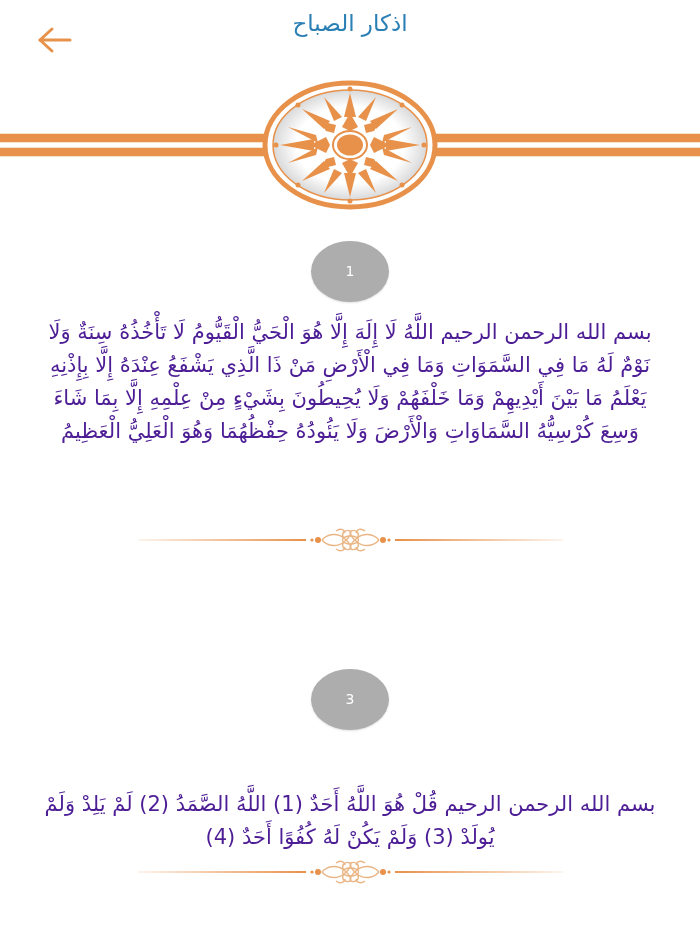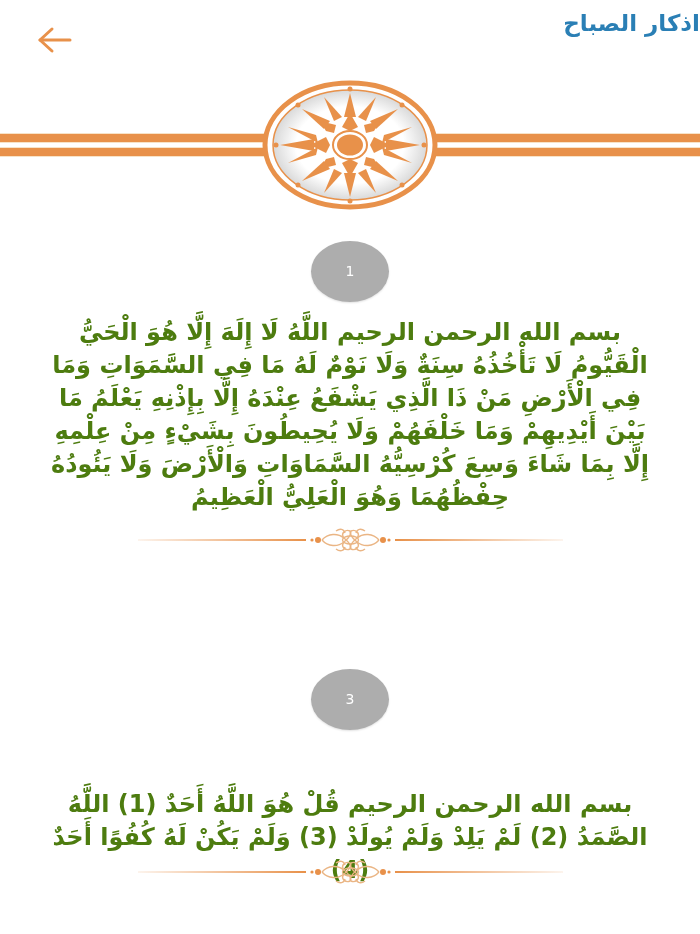--- a/index.html
+++ b/index.html
@@ -27,23 +27,24 @@
       width: 38px;
       height: 30px;
       cursor: pointer;
     }
     .back-button svg { display: block; }
     .page-title {
       position: absolute;
       left: 0;
       width: 700px;
       top: 8px;
+      text-align: center;
       color: #2a7fb5;
       font-size: 23px;
-      font-weight: bold;
+      font-weight: normal;
       direction: rtl;
       line-height: 30px;
     }
     .banner {
       position: absolute;
       left: 0;
       top: 80px;
       width: 700px;
       height: 130px;
     }
@@ -79,24 +80,23 @@
       text-align: center;
       line-height: 61px;
       box-shadow: 0 1px 2px rgba(0,0,0,0.12);
     }
     .zikr-text {
       position: absolute;
       left: 40px;
       width: 620px;
       direction: rtl;
       text-align: center;
-      color: #4d7c0f;
-      font-size: 24px;
+      color: #4c1d95;
+      font-size: 21px;
       line-height: 33px;
-      font-weight: bold;
     }
     .divider {
       position: absolute;
       left: 138px;
       width: 425px;
       height: 30px;
     }
   </style>
 </head>
 <body>

